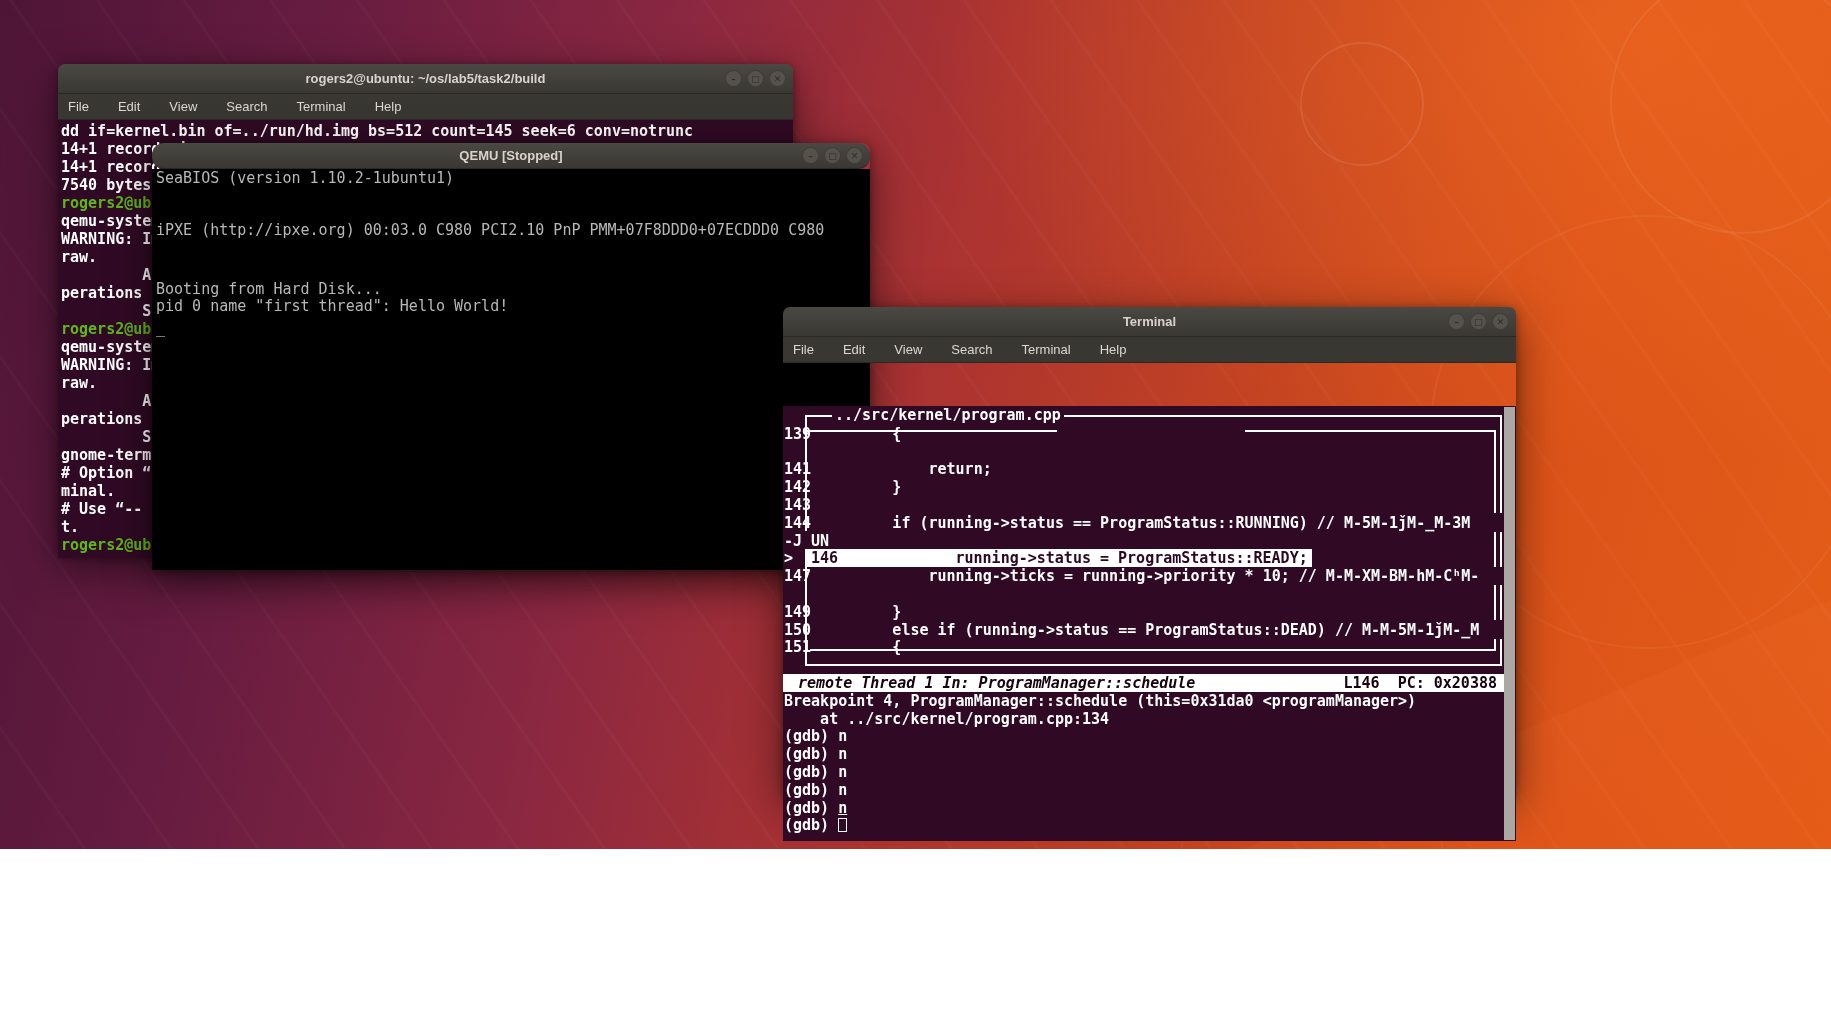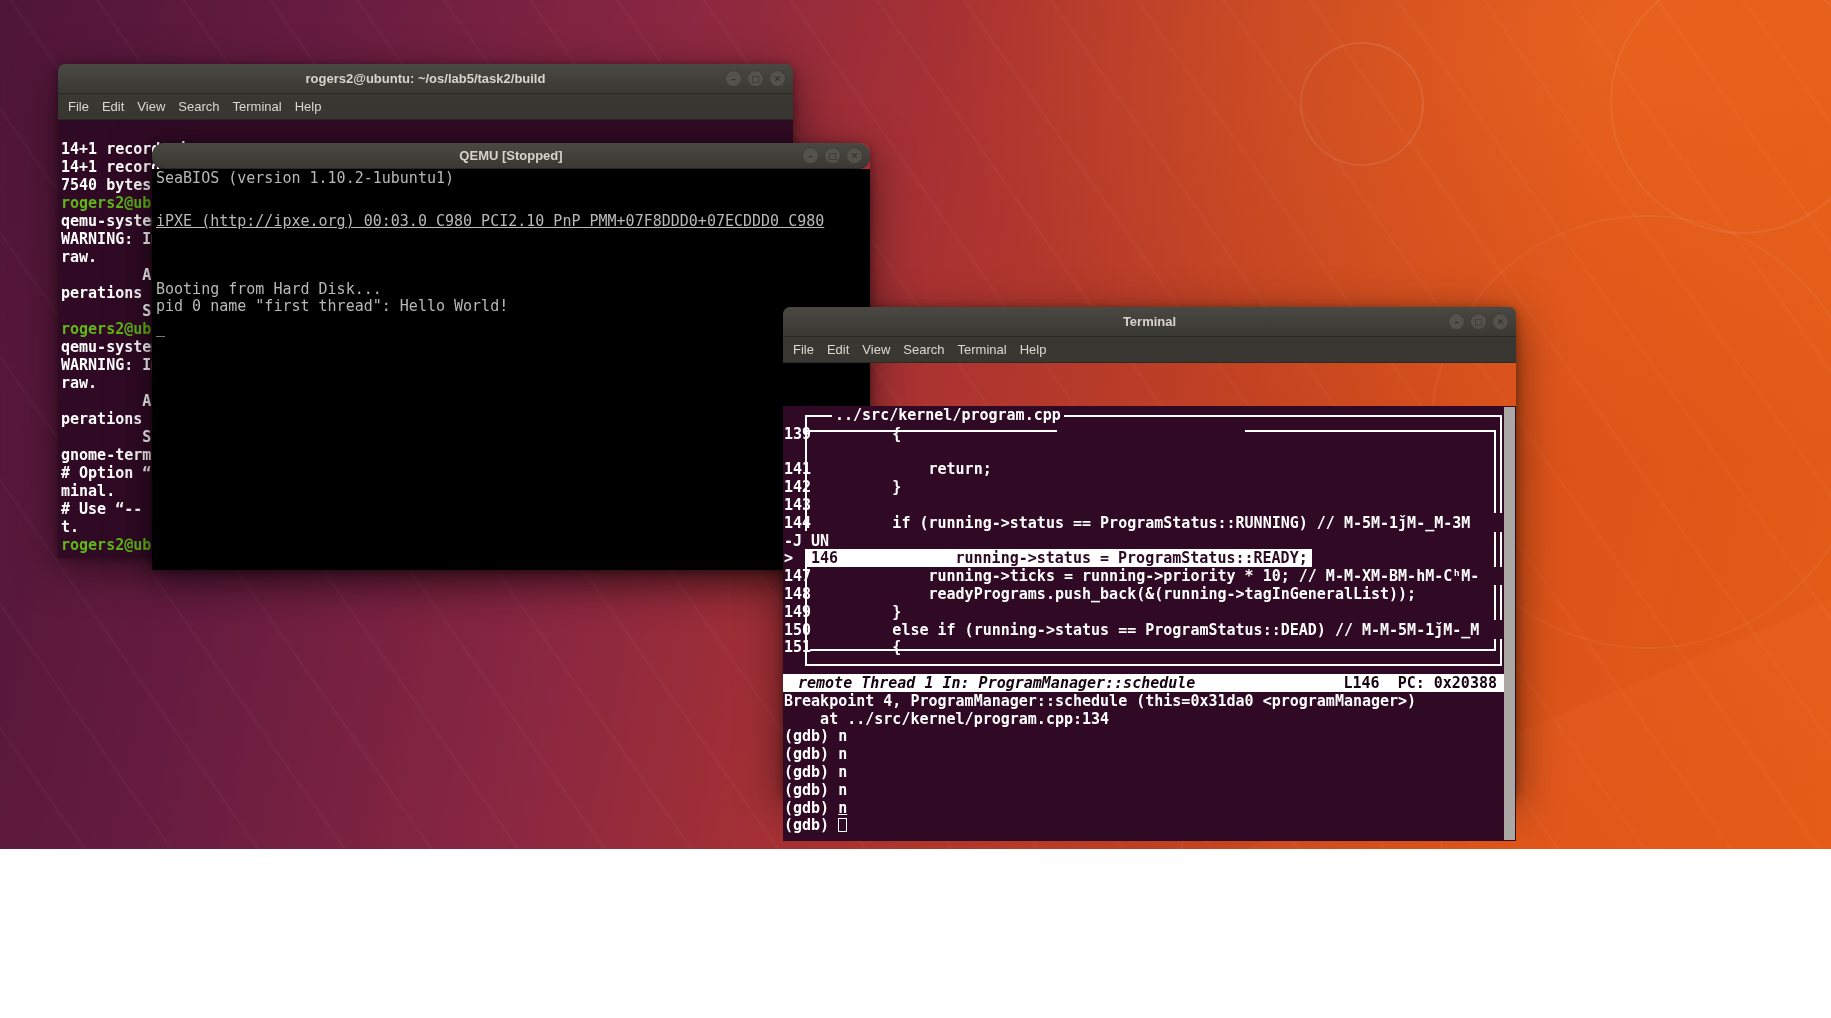--- a/index.html
+++ b/index.html
@@ -19,21 +19,21 @@
     box-shadow:0 12px 44px rgba(0,0,0,.50), 0 2px 10px rgba(0,0,0,.38);}
   .titlebar{position:relative;height:29px;border-radius:7px 7px 0 0;
     background:linear-gradient(#4a4843,#3a3833);border-bottom:1px solid #2a2925;
     display:flex;align-items:center;justify-content:center;}
   .titlebar.small{height:25px;border-radius:12px;}
   .title{color:var(--titlebar-fg);font-size:13px;font-weight:bold;}
   .buttons{position:absolute;right:7px;top:0;bottom:0;display:flex;align-items:center;gap:5px;}
   .btn{width:17px;height:17px;border-radius:50%;background:var(--btn-bg);color:var(--btn-fg);
     font:bold 9px/17px "DejaVu Sans", sans-serif;text-align:center;border:1px solid rgba(0,0,0,.25);box-sizing:border-box;}
   .menubar{height:25px;background:#393732;border-bottom:1px solid #2a2925;
-    display:flex;align-items:center;padding-left:10px;gap:13px;}
+    display:flex;align-items:center;padding-left:10px;gap:29px;}
   .mitem{color:var(--menu-fg);font-size:13px;}
 
   .term-content{position:relative;background:var(--term-bg);overflow:hidden;
     font-family:"DejaVu Sans Mono", monospace;font-size:15px;font-weight:bold;color:var(--term-fg);}
   .tline{position:absolute;left:3px;height:18px;line-height:18px;white-space:pre;}
   .tline .prompt-green{color:var(--prompt-green);}
 
   
   #win-left{left:58px;top:64px;width:735px;height:492px;z-index:1;}
   #win-left .term-content{height:438px;}
@@ -81,20 +81,21 @@
     </div>
     <div class="menubar">
         <span class="mitem">File</span>
         <span class="mitem">Edit</span>
         <span class="mitem">View</span>
         <span class="mitem">Search</span>
         <span class="mitem">Terminal</span>
         <span class="mitem">Help</span>
       </div>
     <div class="term-content">
+        <div class="tline" style="top: 2px;"><span>dd if=kernel.bin of=../run/hd.img bs=512 count=145 seek=6 conv=notrunc</span></div>
         <div class="tline" style="top: 20px;"><span>14+1 records in</span></div>
         <div class="tline" style="top: 38px;"><span>14+1 records out</span></div>
         <div class="tline" style="top: 56px;"><span>7540 bytes (7.5 kB, 7.4 KiB) copied, 0.000394 s, 19.1 MB/s</span></div>
         <div class="tline" style="top: 74px;"><span class="prompt-green">rogers2@ubuntu</span><span>:~/os/lab5/task2/build$ make debug</span></div>
         <div class="tline" style="top: 92px;"><span>qemu-system-i386 -S -s -parallel none -serial none -net none -daemonize -drive</span></div>
         <div class="tline" style="top: 110px;"><span>WARNING: Image format was not specified for '../run/hd.img' and probing guessed</span></div>
         <div class="tline" style="top: 128px;"><span>raw.</span></div>
         <div class="tline" style="top: 146px;"><span>         Automatically detecting the format is dangerous for raw images, write o</span></div>
         <div class="tline" style="top: 164px;"><span>perations on block 0 will be restricted.</span></div>
         <div class="tline" style="top: 182px;"><span>         Specify the 'raw' format explicitly to remove the restrictions.</span></div>
@@ -118,21 +119,21 @@
     <div class="titlebar small">
       <span class="title">QEMU [Stopped]</span>
       <div class="buttons">
           <div class="btn">–</div>
           <div class="btn">□</div>
           <div class="btn">✕</div>
         </div>
     </div>
     <div class="term-content">
         <div class="qline" style="top: 1px;">SeaBIOS (version 1.10.2-1ubuntu1)</div>
-        <div class="qline" style="top: 44px; text-decoration: underline;">iPXE (http://ipxe.org) 00:03.0 C980 PCI2.10 PnP PMM+07F8DDD0+07ECDDD0 C980</div>
+        <div class="qline" style="top: 53px;">iPXE (http://ipxe.org) 00:03.0 C980 PCI2.10 PnP PMM+07F8DDD0+07ECDDD0 C980</div>
         <div class="qline" style="top: 112px;">Booting from Hard Disk...</div>
         <div class="qline" style="top: 129px;">pid 0 name "first thread": Hello World!</div>
         <div class="qline" style="top: 151px;">_</div>
       </div>
   </div>
 
   <div class="window" id="win-right">
     <div class="titlebar">
       <span class="title">Terminal</span>
       <div class="buttons">
@@ -174,21 +175,20 @@
           <span class="sr">L146  PC: 0x20388</span>
         </div>
       <div class="trow" style="top: 18.8px;">139         {</div>
           <div class="trow" style="top: 54.4px;">141             return;</div>
           <div class="trow" style="top: 72.2px;">142         }</div>
           <div class="trow" style="top: 90px;">143</div>
           <div class="trow" style="top: 107.8px;">144         if (running-&gt;status == ProgramStatus::RUNNING) // M-5M-1ǰM-_M-3M</div>
           <div class="trow" style="top: 125.6px;">-J UN</div>
           <div class="trow" style="top: 143.4px;"><span class="hl">146             running-&gt;status = ProgramStatus::READY;</span></div>
           <div class="trow" style="top: 161.2px;">147             running-&gt;ticks = running-&gt;priority * 10; // M-M-XM-BM-hM-CʰM-</div>
-          <div class="trow" style="top: 179px;">148             readyPrograms.push_back(&amp;(running-&gt;tagInGeneralList));</div>
           <div class="trow" style="top: 196.8px;">149         }</div>
           <div class="trow" style="top: 214.6px;">150         else if (running-&gt;status == ProgramStatus::DEAD) // M-M-5M-1ǰM-_M</div>
           <div class="trow" style="top: 232.4px;">151         {</div>
           <div class="trow" style="top: 285.8px;">Breakpoint 4, ProgramManager::schedule (this=0x31da0 &lt;programManager&gt;)</div>
           <div class="trow" style="top: 303.6px;">    at ../src/kernel/program.cpp:134</div>
           <div class="trow" style="top: 321.4px;">(gdb) n</div>
           <div class="trow" style="top: 339.2px;">(gdb) n</div>
           <div class="trow" style="top: 357px;">(gdb) n</div>
           <div class="trow" style="top: 374.8px;">(gdb) n</div>
           <div class="trow" style="top: 392.6px;">(gdb) <span class="u">n</span></div>

